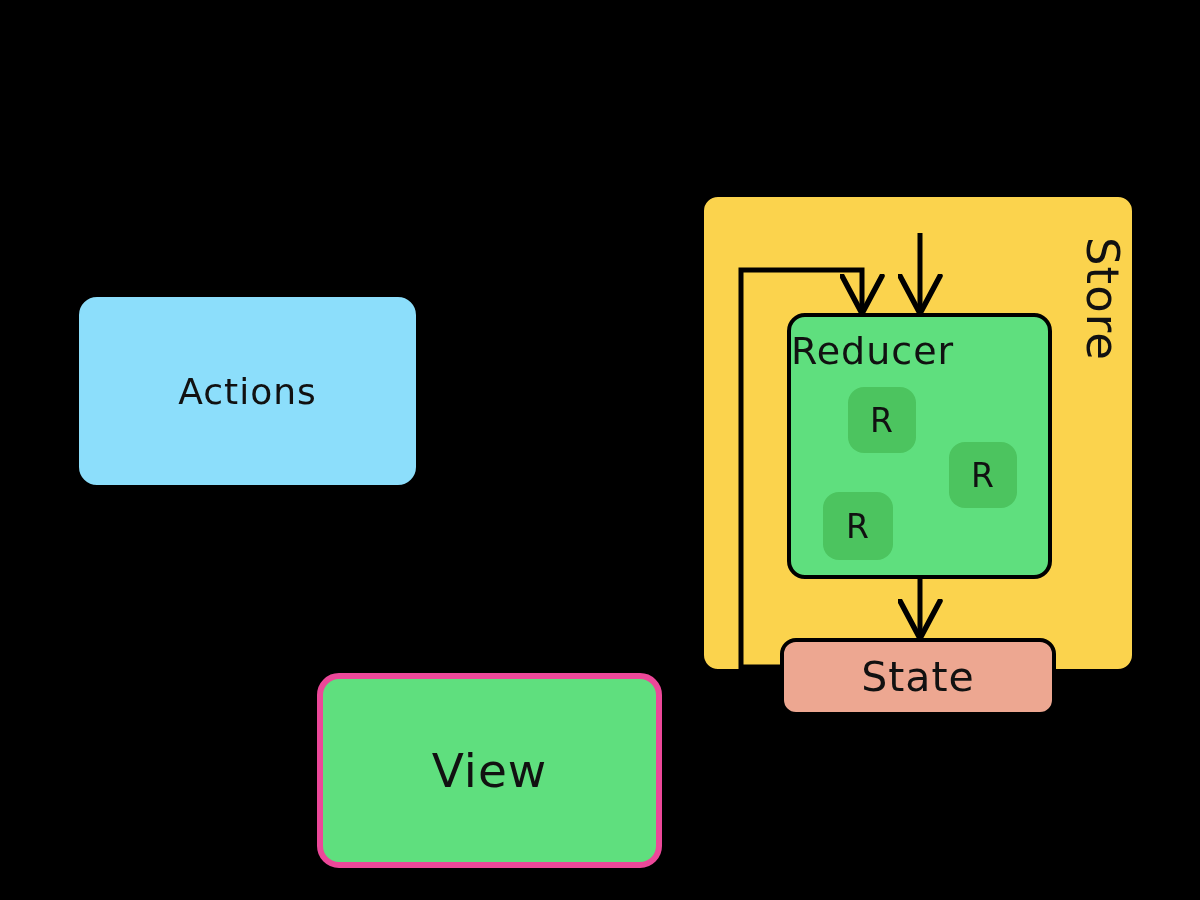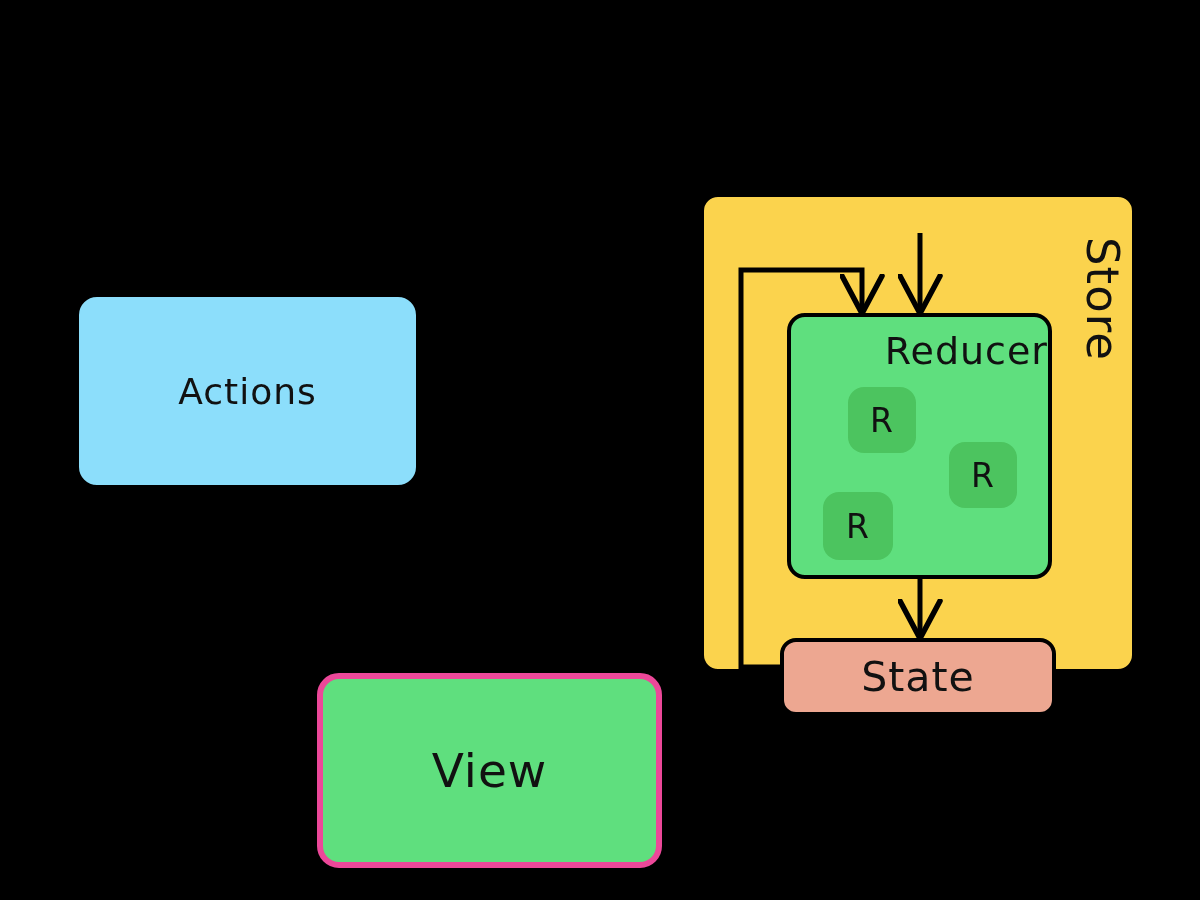--- a/index.html
+++ b/index.html
@@ -80,21 +80,21 @@
     width: 265px; height: 266px;
     background: #5FDF7E;
     border: 4px solid #000000;
     border-radius: 18px;
     display: block;
     z-index: 5;
   }
   #reducer-label {
     position: absolute;
     left: 0; right: 0; top: 12px;
-    text-align: right;
+    text-align: left;
     font-size: 38px;
     color: #111111;
     letter-spacing: 1px;
   }
   .r-chip {
     position: absolute;
     box-sizing: border-box;
     background: #4CC45F;
     border-radius: 16px;
     display: flex;

